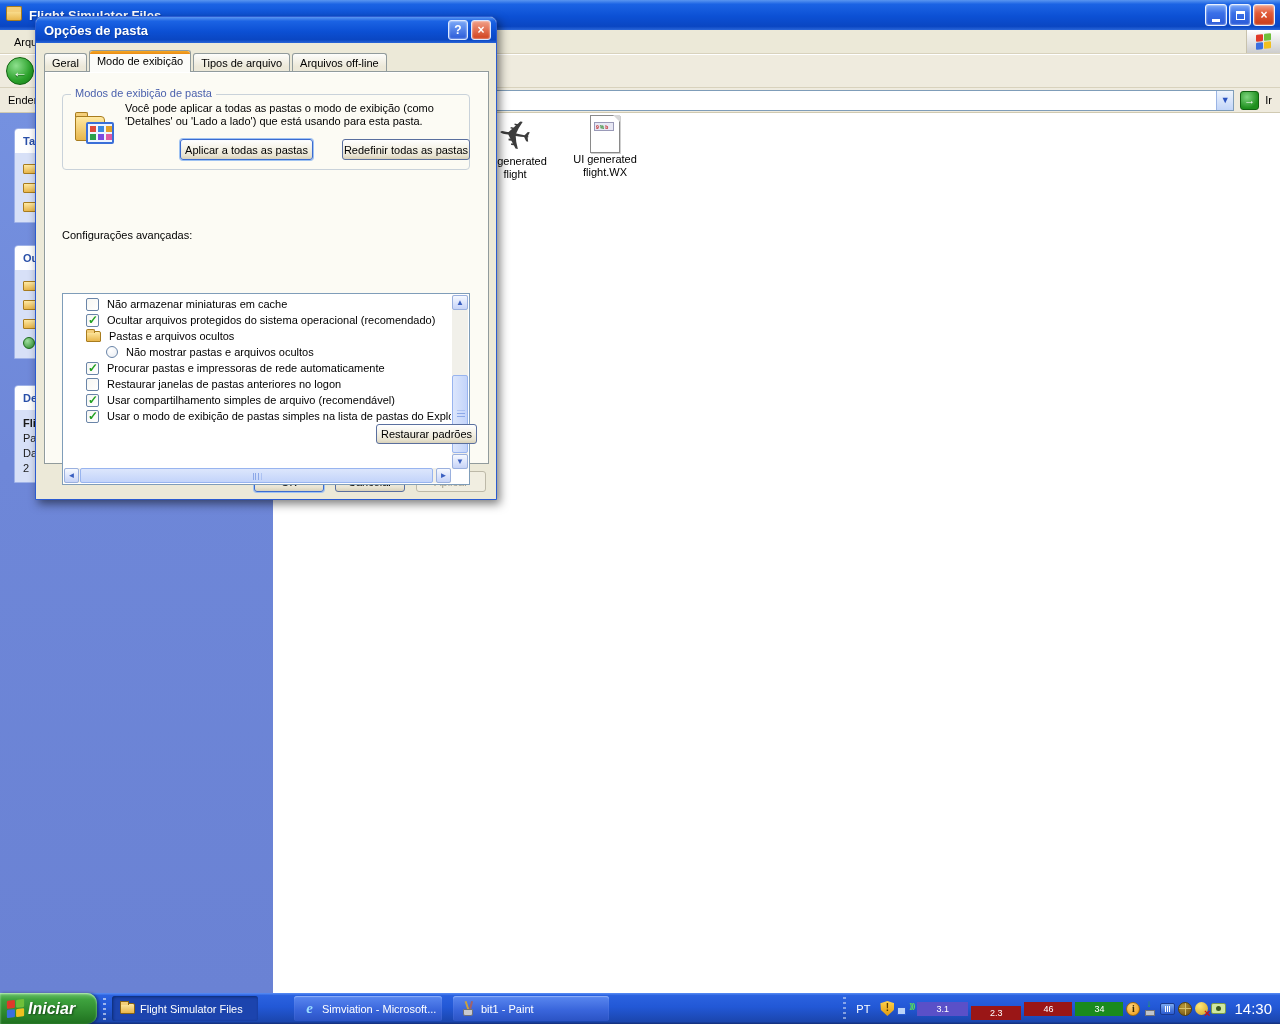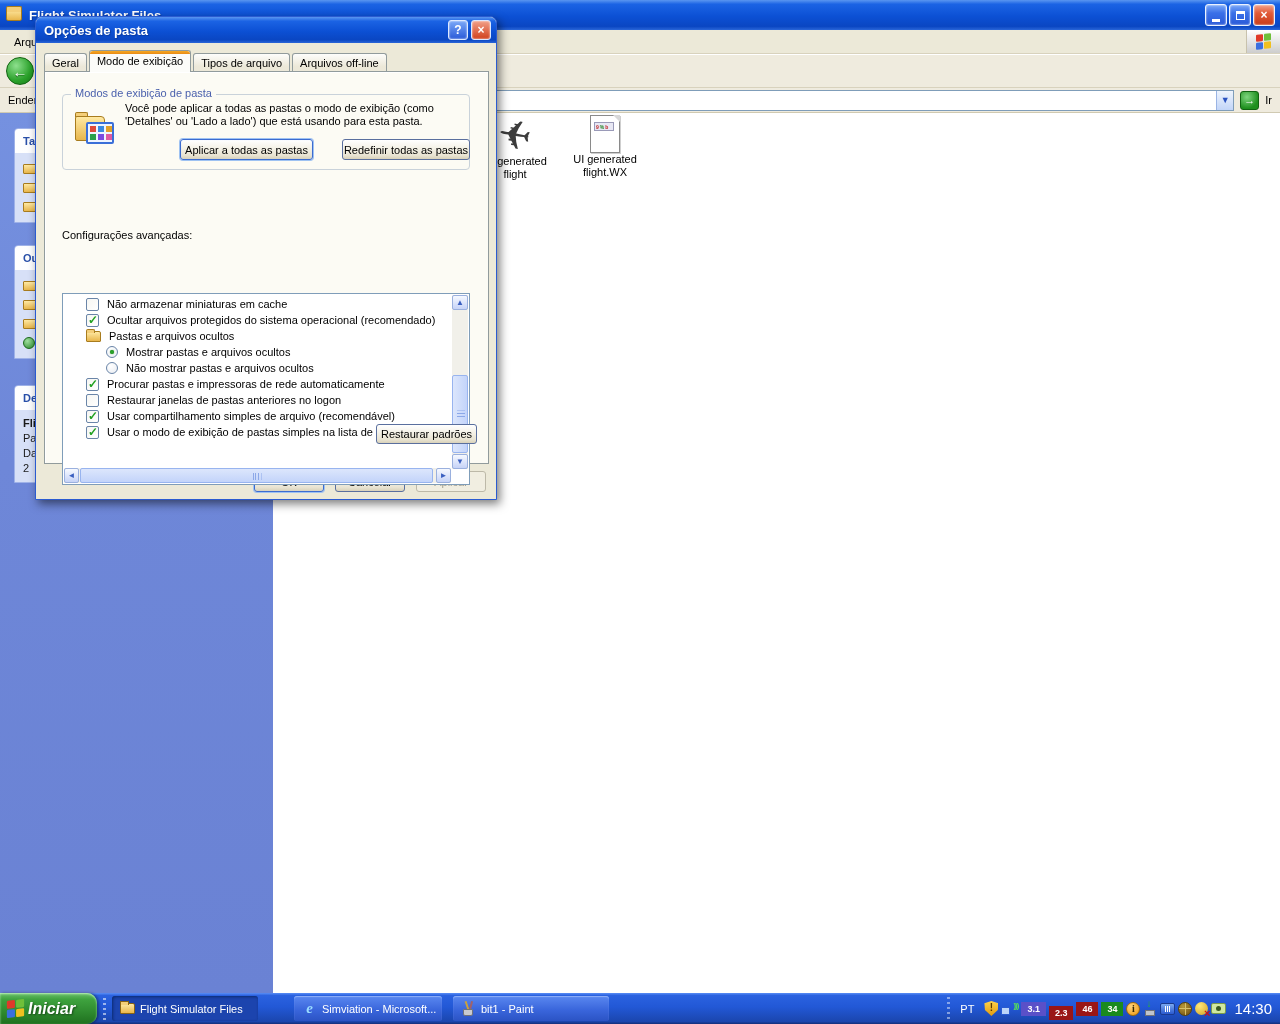--- a/index.html
+++ b/index.html
@@ -194,22 +194,22 @@
   .tb-paint .cup { position:absolute; left:2px; bottom:0; width:10px; height:7px; background:#c8cad0;
     border:1px solid #70727a; border-radius:0 0 2px 2px; }
   .tb-paint .br1 { position:absolute; left:5px; top:0; width:2px; height:9px; background:#caa23c; transform:rotate(-18deg); }
   .tb-paint .br2 { position:absolute; left:9px; top:0; width:2px; height:9px; background:#a0626a; transform:rotate(14deg); }
 
   .tray { margin-left:auto; display:flex; align-items:center; height:31px; padding-right:8px; }
   .tray-sep { width:3px; height:24px; margin-right:6px;
     background:repeating-linear-gradient(180deg,rgba(255,255,255,.45) 0 2px,transparent 2px 5px); }
   .lang { color:#fff; padding:0 10px 0 4px; }
   .tray-icons { display:flex; align-items:center; gap:3px; margin-right:8px; }
-  .badge { min-width:17px; height:14px; color:#fff; font-size:9px; font-weight:bold;
-    display:flex; align-items:center; justify-content:center; padding:0 6px; }
+  .badge { min-width:17px; height:14px; color:#fff; font-size:9px; font-weight:normal;
+    display:flex; align-items:center; justify-content:center; padding:0 19px; }
   .badge.b31 { background:#5a50c8; } .badge.b23 { background:#9a1616;margin-top:9px; }
   .badge.b46 { background:#9a1616; } .badge.b34 { background:#1a8a1e; }
   .ti-shield { width:14px; height:15px; background:linear-gradient(180deg,#ffd24a,#e09a10);
     clip-path:polygon(50% 0,100% 15%,96% 60%,50% 100%,4% 60%,0 15%);
     color:#5a3a00; font-size:10px; font-weight:bold; text-align:center; line-height:14px; }
   .ti-net { width:17px; height:15px; position:relative; }
   .ti-net .scr { position:absolute; left:0; bottom:1px; width:9px; height:8px; background:#bcd4f8;
     border:1px solid #2a5ad0; }
   .ti-net .wav { position:absolute; right:0; top:0; color:#58e058; font-size:8px; font-weight:bold; letter-spacing:-1px; }
   .ti-info { width:14px; height:14px; border-radius:50%; border:1px solid #a06a0a;
@@ -391,24 +391,20 @@
           </div>
           <div class="srow">
             <span class="cb checked"></span>
             <span class="slabel">Ocultar arquivos protegidos do sistema operacional (recomendado)</span>
           </div>
           <div class="srow">
             <span class="mini-folder"></span>
             <span class="slabel">Pastas e arquivos ocultos</span>
           </div>
           <div class="srow ind">
-            <span class="rb sel"></span>
-            <span class="slabel">Mostrar pastas e arquivos ocultos</span>
-          </div>
-          <div class="srow ind">
             <span class="rb"></span>
             <span class="slabel">Não mostrar pastas e arquivos ocultos</span>
           </div>
           <div class="srow">
             <span class="cb checked"></span>
             <span class="slabel">Procurar pastas e impressoras de rede automaticamente</span>
           </div>
           <div class="srow">
             <span class="cb"></span>
             <span class="slabel">Restaurar janelas de pastas anteriores no logon</span>

